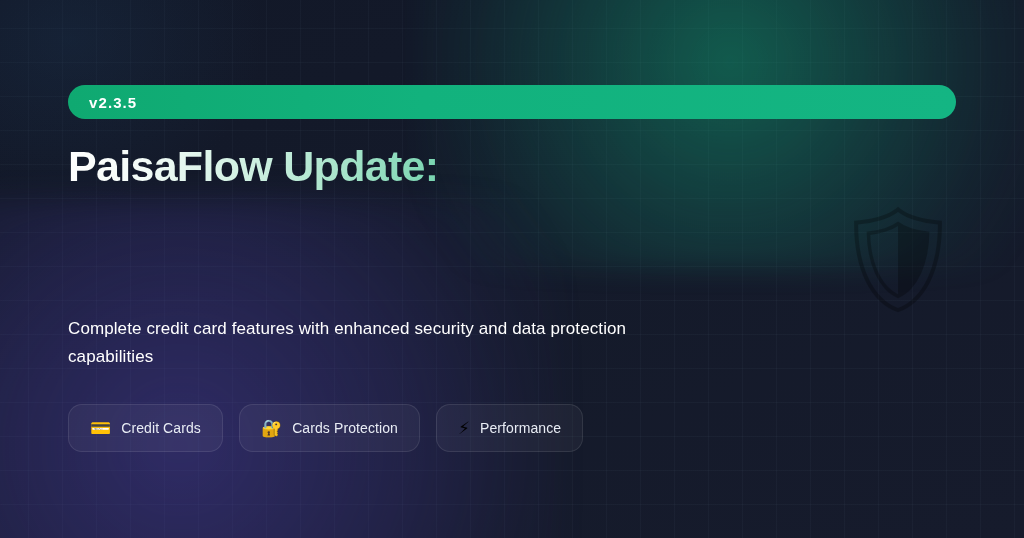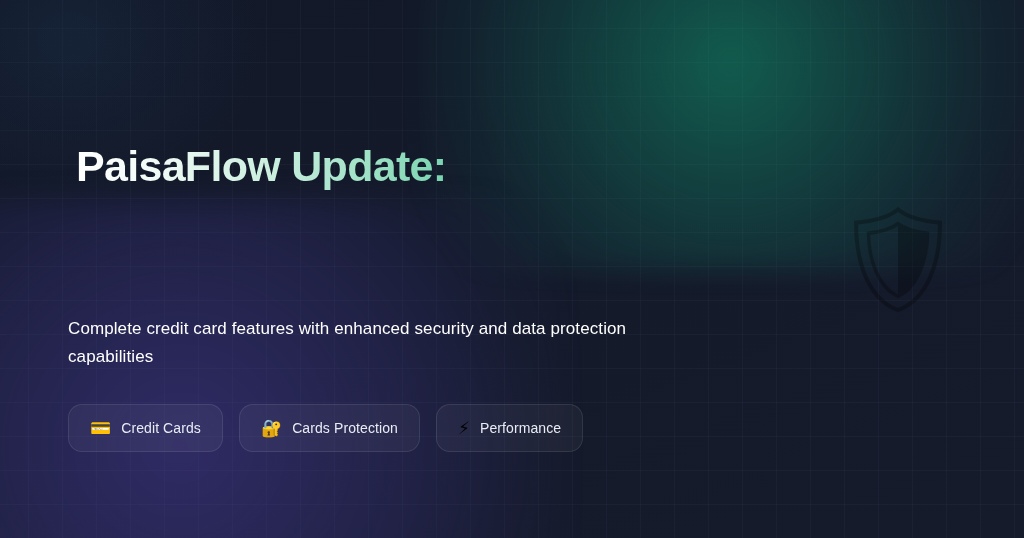--- a/index.html
+++ b/index.html
@@ -77,21 +77,21 @@
   }
   .version-badge-text {
     color:#ffffff;
     font-size:15px;
     font-weight:bold;
     letter-spacing:1.1px;
   }
 
   .headline {
     position:absolute;
-    left:8px; top:142px;
+    left:0; top:142px;
     width:560px;
     font-size:43px;
     font-weight:bold;
     line-height:49px;
     letter-spacing:-0.7px;
     background:linear-gradient(100deg,#ffffff 0%,#f2fbf7 14%,#c8eedd 36%,#8fdcbd 58%,#55c89c 78%,#3cbf8d 100%);
     -webkit-background-clip:text;
     background-clip:text;
     -webkit-text-fill-color:transparent;
     color:#9fe0c4;
@@ -158,20 +158,23 @@
   <div class="bg-base"></div>
   <div class="bg-grid"></div>
   <div class="glow-corner-tl"></div>
   <div class="glow-teal"></div>
   <div class="glow-purple"></div>
 
   <div class="shield">🛡</div>
 
   <div class="content">
 
+    <div class="version-badge">
+      <span class="version-badge-text">v2.3.5</span>
+    </div>
 
     <h1 class="headline">
       <span class="headline-line">PaisaFlow Update:</span>
     </h1>
 
     <p class="subtitle">Complete credit card features with enhanced security and data protection capabilities</p>
 
     <div class="pills">
 
       <div class="pill">

